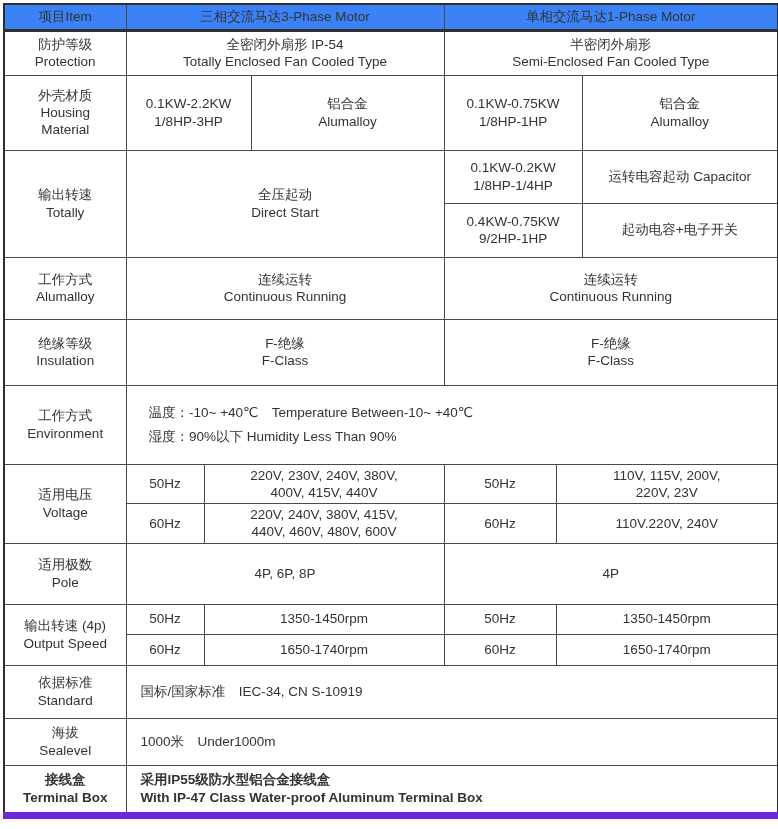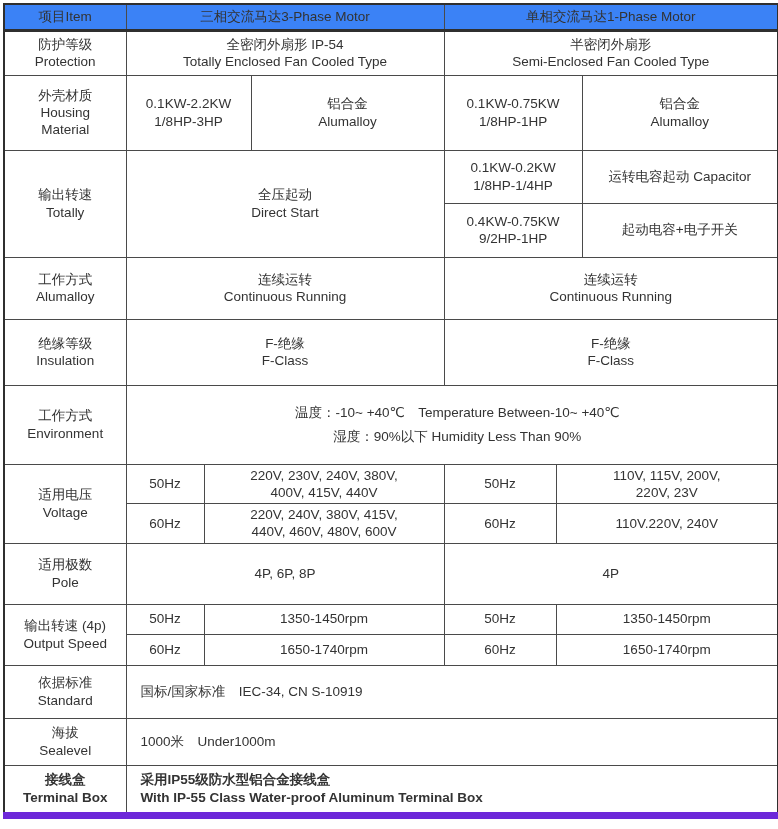--- a/index.html
+++ b/index.html
@@ -6,21 +6,21 @@
   body{width:778px;height:829px;font-family:"Liberation Sans","DejaVu Sans",sans-serif;color:#333;}
   .wrap{padding:3px 2px 0 3px;}
   table{border-collapse:collapse;table-layout:fixed;width:773px;border:2px solid #2f2f2f;}
   td,th{border:1.5px solid #4a4a4a;text-align:center;vertical-align:middle;
         font-size:13.5px;line-height:1.28;padding:2px 3px;font-weight:normal;
         overflow:hidden;}
   tr.hdr th{background:#3b82f6;border-bottom:3px solid #2f2f2f;}
   tr.term-row td{border-bottom:7px solid #6d28d9;font-weight:bold;}
   .left{text-align:left;padding-left:14px;}
   .vblock{display:inline-block;text-align:center;}
-  .env-line{text-align:center;margin:7px 8px;}
+  .env-line{text-align:left;margin:7px 8px;}
   .t-line{white-space:pre;}
 </style>
 </head>
 <body>
 
 <div class="wrap">
 <table>
   <colgroup>
     <col style="width:122px">
         <col style="width:78px">
@@ -262,18 +262,18 @@
     </td>
   </tr>
 
   <tr style="height:50px" class="term-row">
     <td>
       <div>接线盒</div>
       <div>Terminal Box</div>
     </td>
     <td colspan="6" class="left">
       <div>采用IP55级防水型铝合金接线盒</div>
-      <div>With IP-55 Class Water-proof Aluminum Terminal Box</div>
+      <div>With IP-47 Class Water-proof Aluminum Terminal Box</div>
     </td>
   </tr>
 </tbody>
     </table>
 </div>
 
 </body></html>

